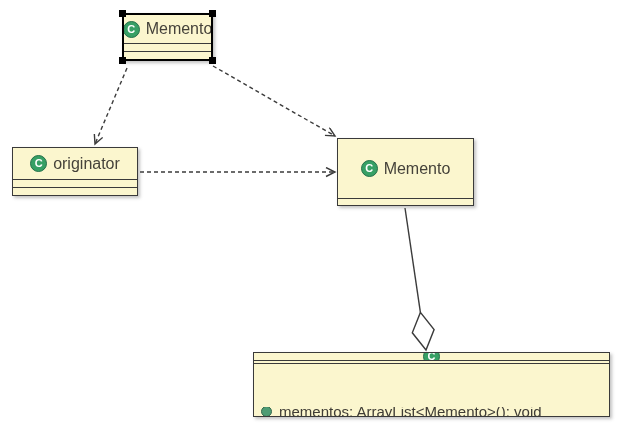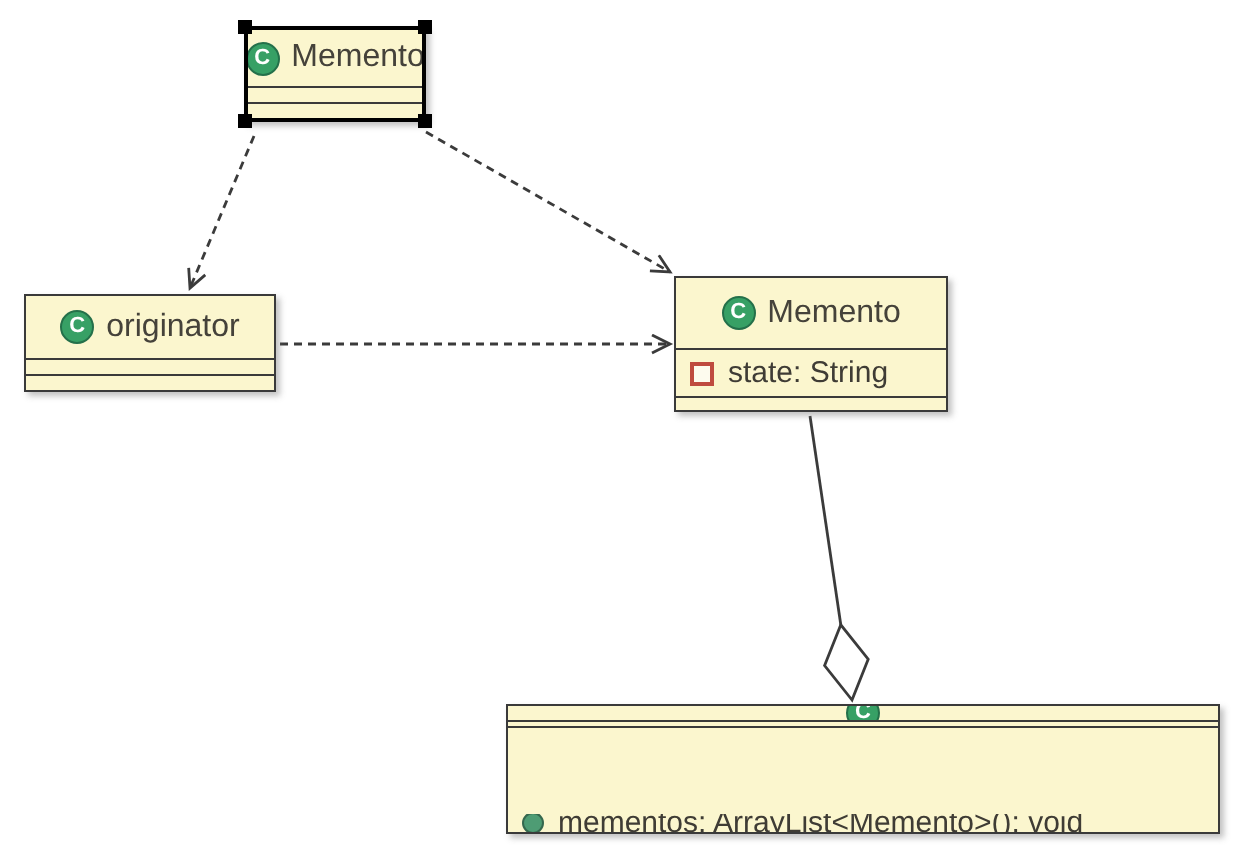--- a/index.html
+++ b/index.html
@@ -120,24 +120,20 @@
     </div>
     <div class="compartment" style="height:7px;"></div>
     <div class="compartment" style="height:7px;"></div>
   </div>
 
   <div class="uml-node" style="left:337px;top:138px;width:137px;height:68px;">
     <div class="node-header">
       <span class="class-icon">C</span>
       <span>Memento</span>
     </div>
-    <div class="member-row" style="height:23px;">
-      <span class="field-icon"></span>
-      <span>state: String</span>
-    </div>
     <div class="compartment" style="height:6px;"></div>
   </div>
 
   <div class="uml-node" style="left:253px;top:352px;width:357px;height:65px;">
     <div class="node-header">
       <span class="class-icon">C</span>
     </div>
     <div class="sep-double"></div>
     <div class="member-row" style="height:22px;border-top:none;margin-top:43px;">
       <span class="method-icon"></span>

